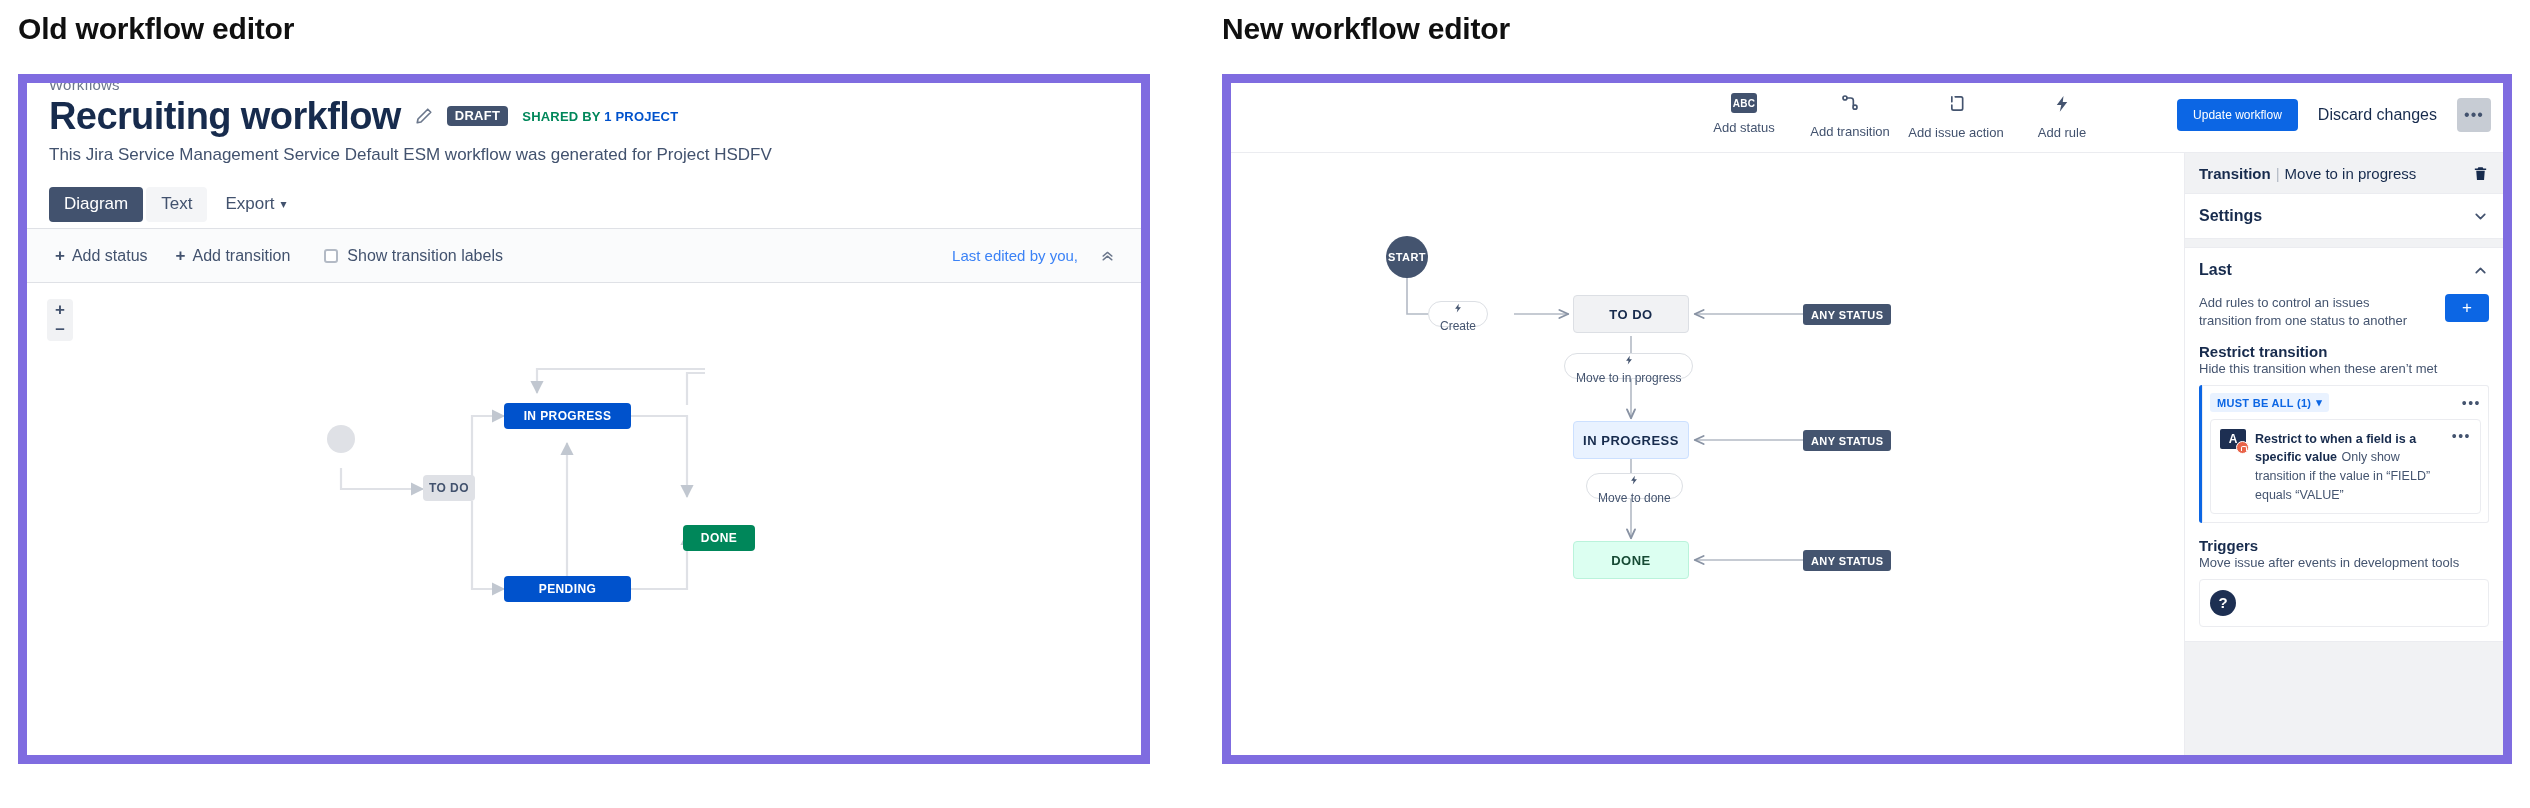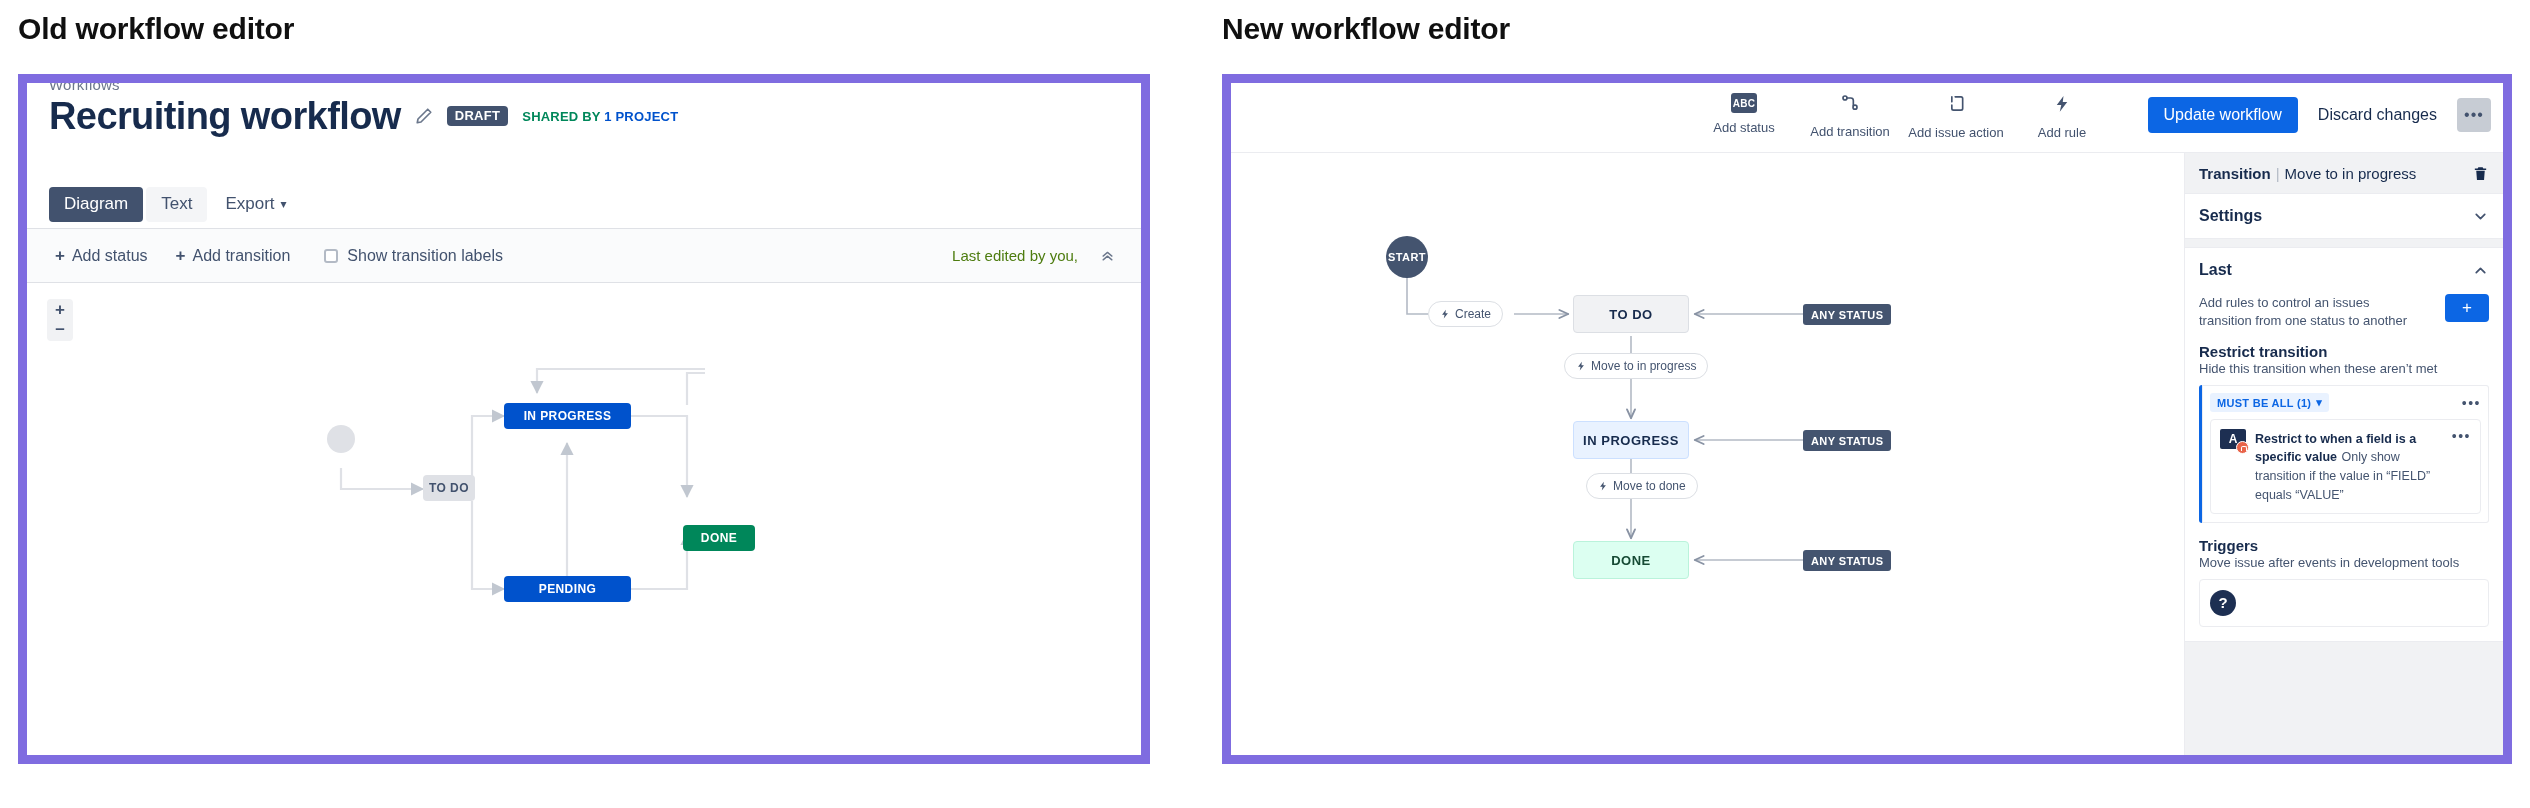--- a/index.html
+++ b/index.html
@@ -94,21 +94,21 @@
     display:flex; align-items:center; gap:9px; margin-left: 34px;
     font-size: 16px; color:#42526e; cursor:pointer; white-space:nowrap;
   }
   .chkbox {
     width: 14px; height: 14px; border: 2px solid #b3bac5;
     border-radius: 3px; background: #fff; display:inline-block;
   }
   .tb-right {
     margin-left: auto; margin-right: 26px;
     display:flex; align-items:center; gap: 22px;
-    font-size: 15px; color: #4d7c0f; white-space: nowrap;
+    font-size: 15px; color: #3b82f6; white-space: nowrap;
   }
   .collapse-icon { color:#6b778c; display:flex; align-items:center; cursor:pointer; }
 
   .old-canvas {
     position: absolute; left: 0; right: 0; top: 200px; bottom: 0;
     background: #ffffff;
   }
   .zoom-ctl {
     position: absolute; left: 20px; top: 16px;
     width: 26px; background: #f1f2f4; border-radius: 4px;
@@ -158,21 +158,21 @@
     width: 26px; height: 20px; background:#42526e; border-radius:3px;
     color:#fff; font-size:10px; font-weight:700; letter-spacing:.2px;
     display:flex; align-items:center; justify-content:center;
   }
   .nh-right {
     position:absolute; right: 12px; top: 14px;
     display:flex; align-items:center; gap: 18px;
   }
   .btn-primary {
     background:#0c66e4; color:#fff; border:none; border-radius:4px;
-    font-size: 16px; padding: 9px 16px; cursor:pointer; font-family:inherit;
+    font-size: 12px; padding: 9px 16px; cursor:pointer; font-family:inherit;
     white-space:nowrap;
   }
   .btn-subtle {
     background:transparent; border:none; color:#172b4d;
     font-size: 16px; cursor:pointer; font-family:inherit; white-space:nowrap;
     padding: 9px 2px;
   }
   .btn-more {
     background:#c7ccd4; border:none; border-radius:4px; width:34px; height:34px;
     color:#42526e; font-size: 16px; letter-spacing:1px; cursor:pointer;
@@ -194,21 +194,21 @@
     display:flex; align-items:center; justify-content:center;
     font-size: 13px; font-weight:700; letter-spacing:.5px; cursor:pointer;
   }
   .nnode.todo { background:#f1f2f4; border:1px solid #dcdfe4; color:#172b4d; }
   .nnode.prog { background:#e9f2ff; border:1px solid #cce0ff; color:#172b4d; }
   .nnode.done { background:#dcfff1; border:1px solid #baf3db; color:#164b35; }
   .pill {
     position:absolute; height: 26px; border-radius: 13px;
     background:#ffffff; border:1px solid #dcdfe4;
     display:flex; align-items:center; gap:5px; padding: 0 11px;
-    font-size: 12px; color:#44546f; white-space:nowrap; cursor:pointer;
+    font-size: 12px; color:#44546f; white-space:nowrap; cursor:pointer;flex-direction:column;
   }
   .anystatus {
     position:absolute; height:21px; border-radius:3px; background:#44546f;
     color:#fff; font-size: 11px; font-weight:700; letter-spacing:.4px;
     display:flex; align-items:center; padding: 0 8px; cursor:pointer;
   }
   .bolt { color:#44546f; display:flex; align-items:center; }
 
   
   .new-panel {
@@ -320,20 +320,21 @@
         <div class="old-title">Recruiting workflow</div>
         <span class="pencil-icon">
           <svg width="18" height="18" viewBox="0 0 24 24" fill="none" stroke="#6b778c" stroke-width="2.2" stroke-linecap="round" stroke-linejoin="round">
               <path d="M17 3l4 4L8 20l-5 1 1-5z"></path>
             </svg>
         </span>
         <span class="draft-badge">DRAFT</span>
         <span class="shared-by"><span>SHARED BY </span><span class="shared-link">1 PROJECT</span></span>
       </div>
 
+      <div class="old-desc">This Jira Service Management Service Default ESM workflow was generated for Project HSDFV</div>
 
       <div class="old-tabs">
         <button class="tab-btn active">Diagram</button>
         <button class="tab-btn">Text</button>
         <button class="tab-btn plain"><span>Export</span><span class="chev">▾</span></button>
       </div>
 
       <div class="old-toolbar">
         <div class="tb-item">
           <span class="tb-plus">+</span>

